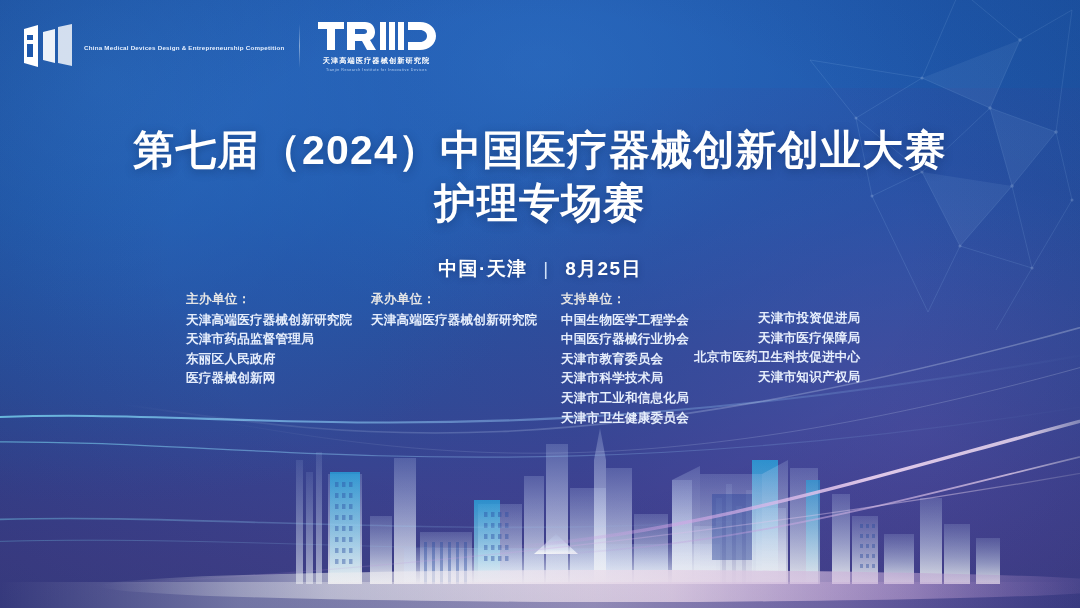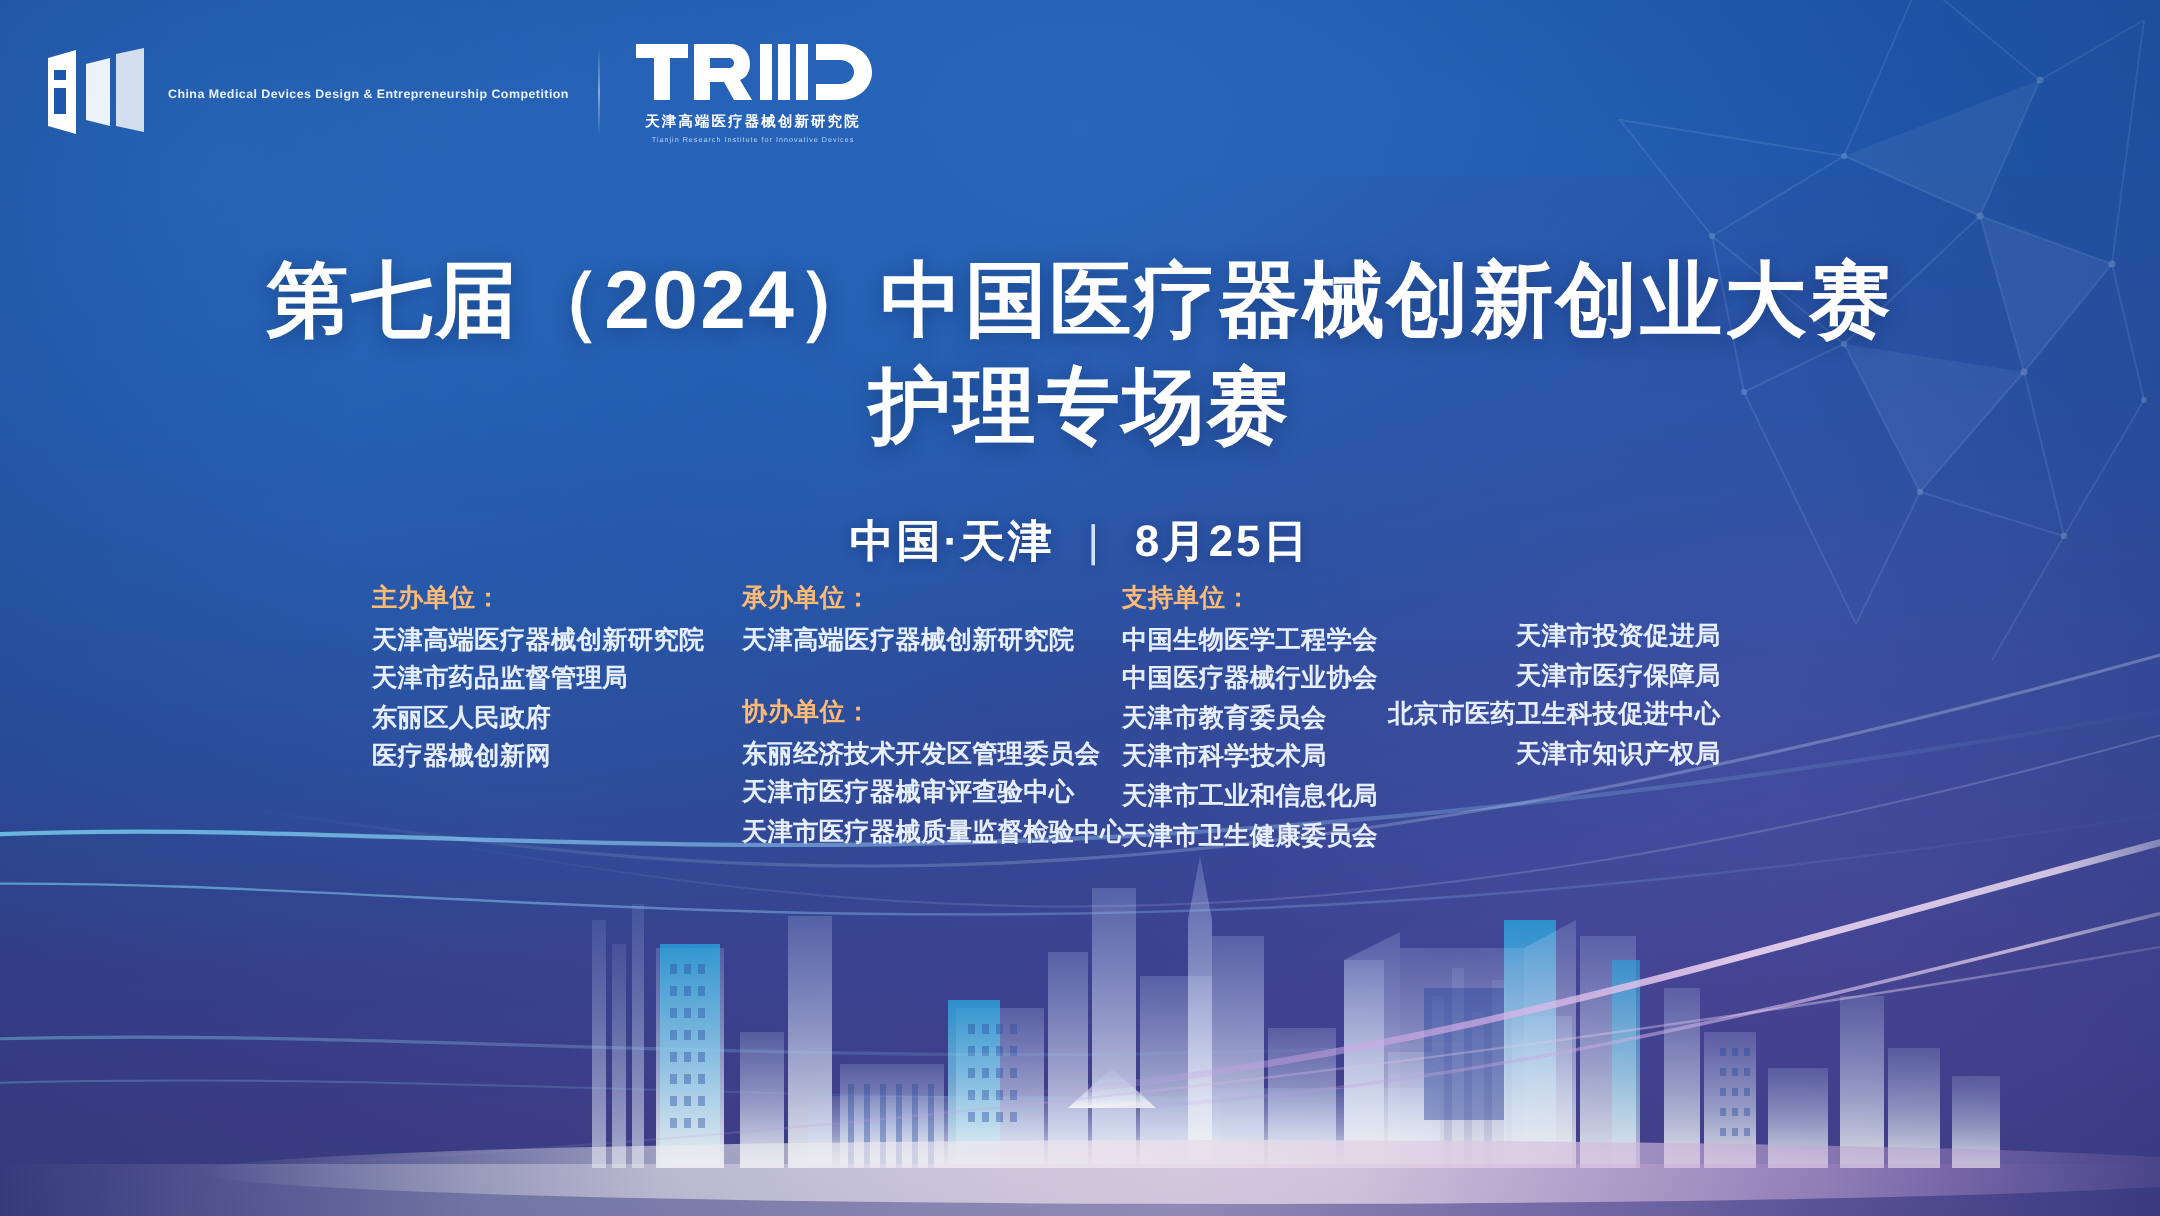--- a/index.html
+++ b/index.html
@@ -73,40 +73,40 @@
   
   .headline{position:absolute;left:0;right:0;top:112px;text-align:center;}
   .headline h1{
     margin:12px;color:#ffffff;font-weight:bold;font-size:41px;line-height:1.30;
     letter-spacing:1.2px;
     text-shadow:0 2px 10px rgba(8,28,72,.38);
   }
   .headline h1 .ln2{display:block;}
   .datebar{
     position:absolute;left:0;right:0;top:256px;text-align:center;
-    color:#ffffff;font-size:22px;font-weight:bold;letter-spacing:1.4px;
+    color:#ffffff;font-size:19px;font-weight:bold;letter-spacing:1.4px;
     text-shadow:0 1px 6px rgba(8,28,72,.35);
   }
   .datebar .sep{
     display:inline-block;margin:0 9px;color:#cfe0f8;font-weight:normal;
   }
 
   
   .orgs{
     position:absolute;left:186px;top:290px;right:70px;
     display:flex;align-items:flex-start;
   }
   .col{flex:0 0 auto;}
   .col-host{width:185px;}
   .col-undertake{width:190px;}
   .col-support{width:133px;}
   .col-support2{width:auto;text-align:right;}
   .grp + .grp{margin-top:17px;}
   .grp-title{
-    color:#fdba74;font-size:12.6px;font-weight:bold;letter-spacing:.35px;
+    color:#e5e5e5;font-size:12.6px;font-weight:bold;letter-spacing:.35px;
     line-height:1.55;margin-bottom:1px;white-space:nowrap;
   }
   .grp-item{
     color:#e6eefc;font-size:12.6px;font-weight:bold;letter-spacing:.2px;
     line-height:1.56;white-space:nowrap;
   }
   .spacer-row{height:19px;}
 </style>
 </head>
 <body>
@@ -417,26 +417,20 @@
         <div class="grp-item">东丽区人民政府</div>
         <div class="grp-item">医疗器械创新网</div>
       </div>
     </div>
 
     <div class="col col-undertake">
       <div class="grp">
         <div class="grp-title">承办单位：</div>
         <div class="grp-item">天津高端医疗器械创新研究院</div>
       </div>
-      <div class="grp">
-        <div class="grp-title">协办单位：</div>
-        <div class="grp-item">东丽经济技术开发区管理委员会</div>
-        <div class="grp-item">天津市医疗器械审评查验中心</div>
-        <div class="grp-item">天津市医疗器械质量监督检验中心</div>
-      </div>
     </div>
 
     <div class="col col-support">
       <div class="grp">
         <div class="grp-title">支持单位：</div>
         <div class="grp-item">中国生物医学工程学会</div>
         <div class="grp-item">中国医疗器械行业协会</div>
         <div class="grp-item">天津市教育委员会</div>
         <div class="grp-item">天津市科学技术局</div>
         <div class="grp-item">天津市工业和信息化局</div>

